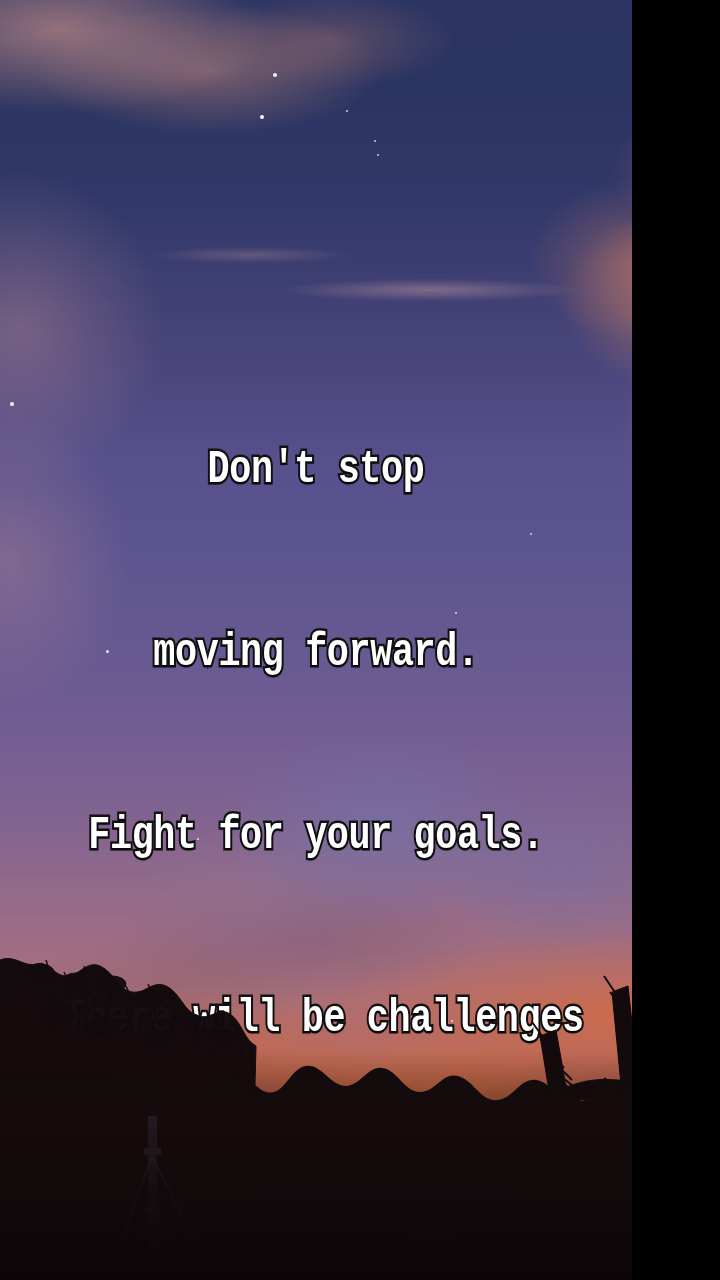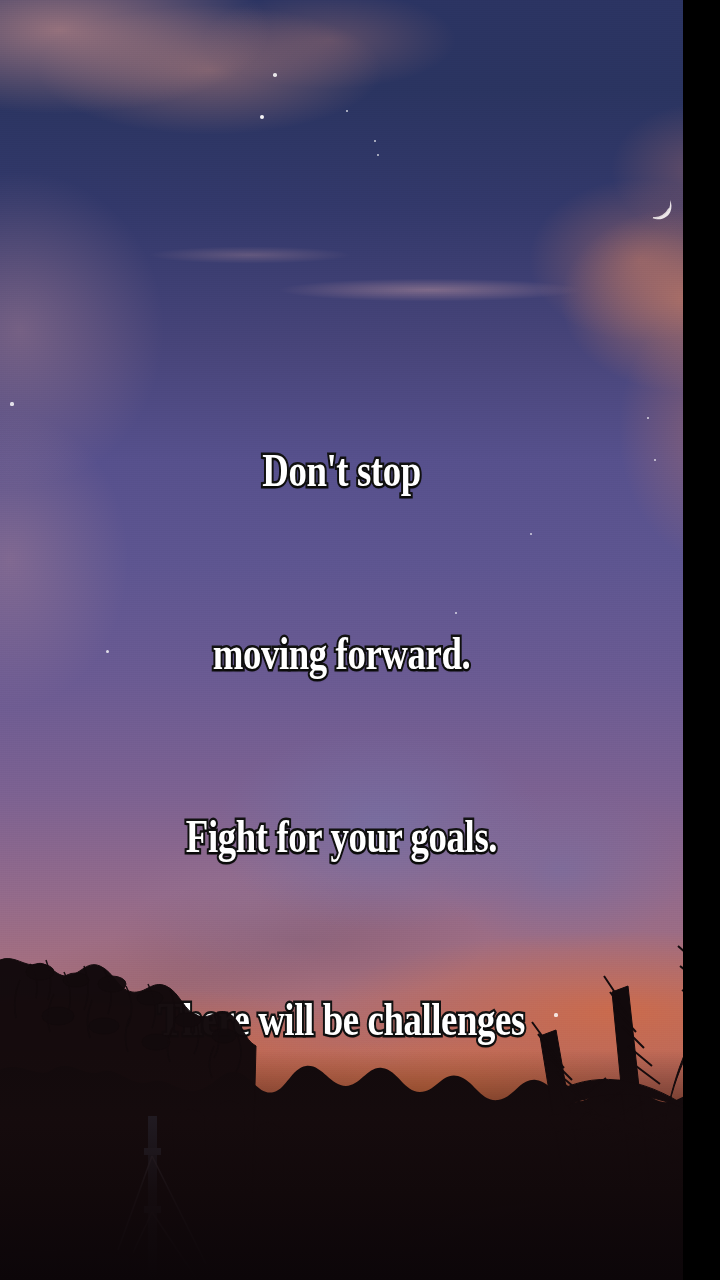--- a/index.html
+++ b/index.html
@@ -2,24 +2,24 @@
 <html><head>
 <meta charset="utf-8">
 <style>
   html, body {
     margin: 0;
     padding: 0;
     background: #000;
   }
   #canvas {
     position: relative;
-    width: 683px;
+    width: 632px;
     height: 1280px;
     overflow: hidden;
-    font-family: Liberation Serif, serif;
+    font-family: Liberation Mono, monospace;
   }
 
   
   .layer { position: absolute; inset: 0; }
 
   #sky-base {
     background:
       linear-gradient(to bottom,
         #2b3462 0%,
         #2a3460 7%,

